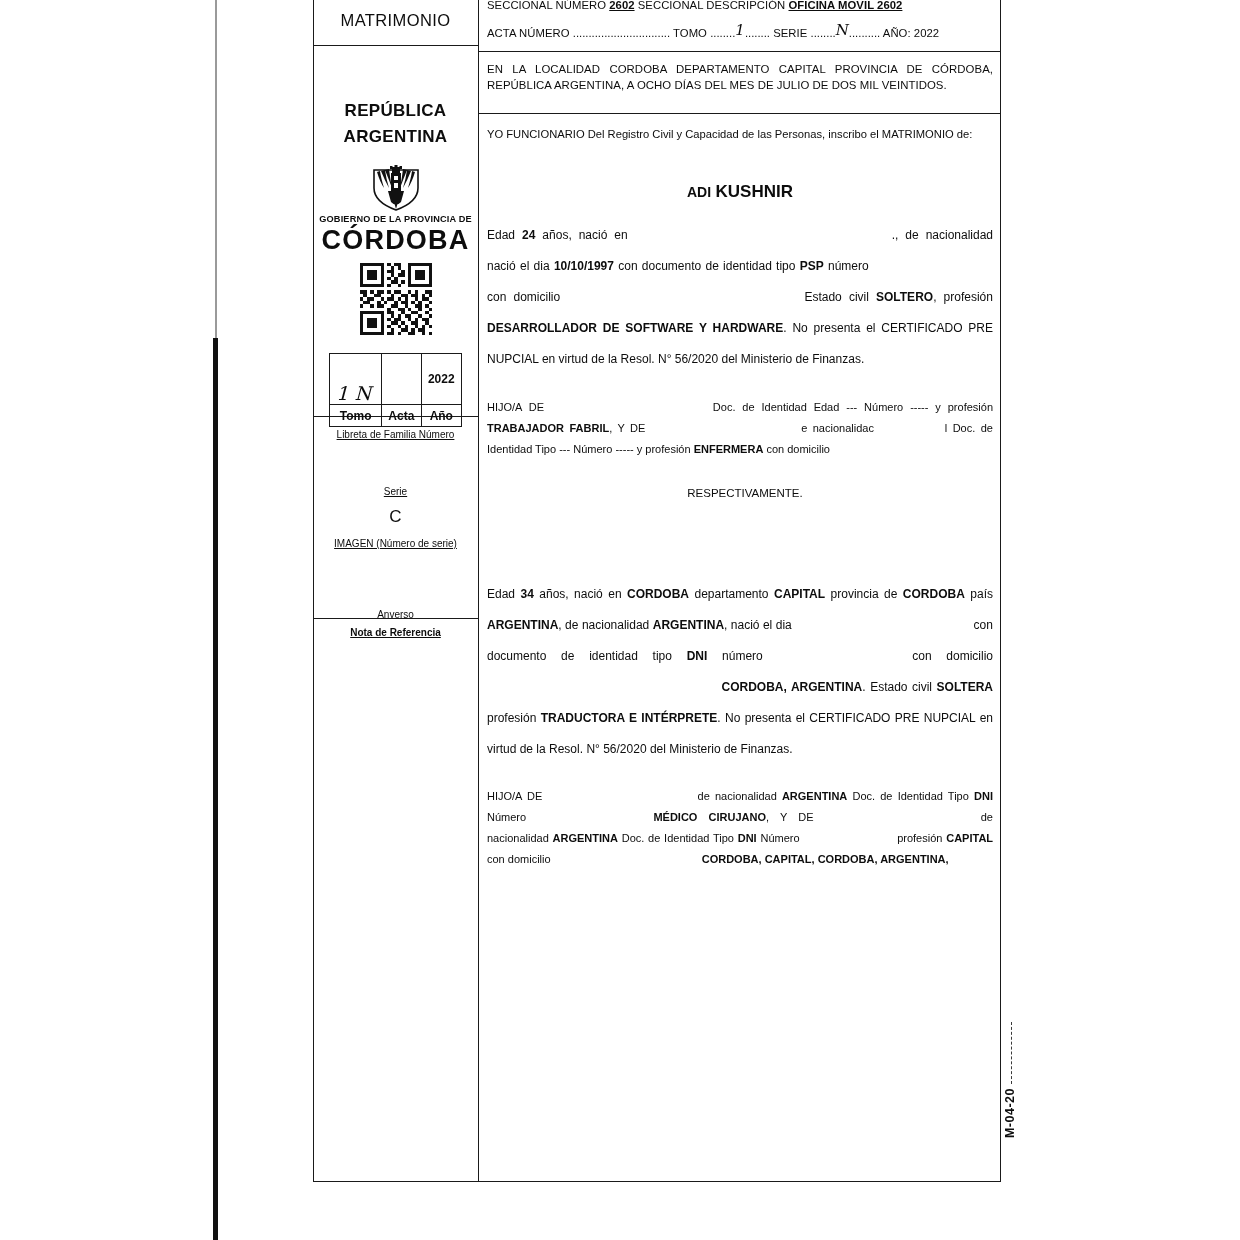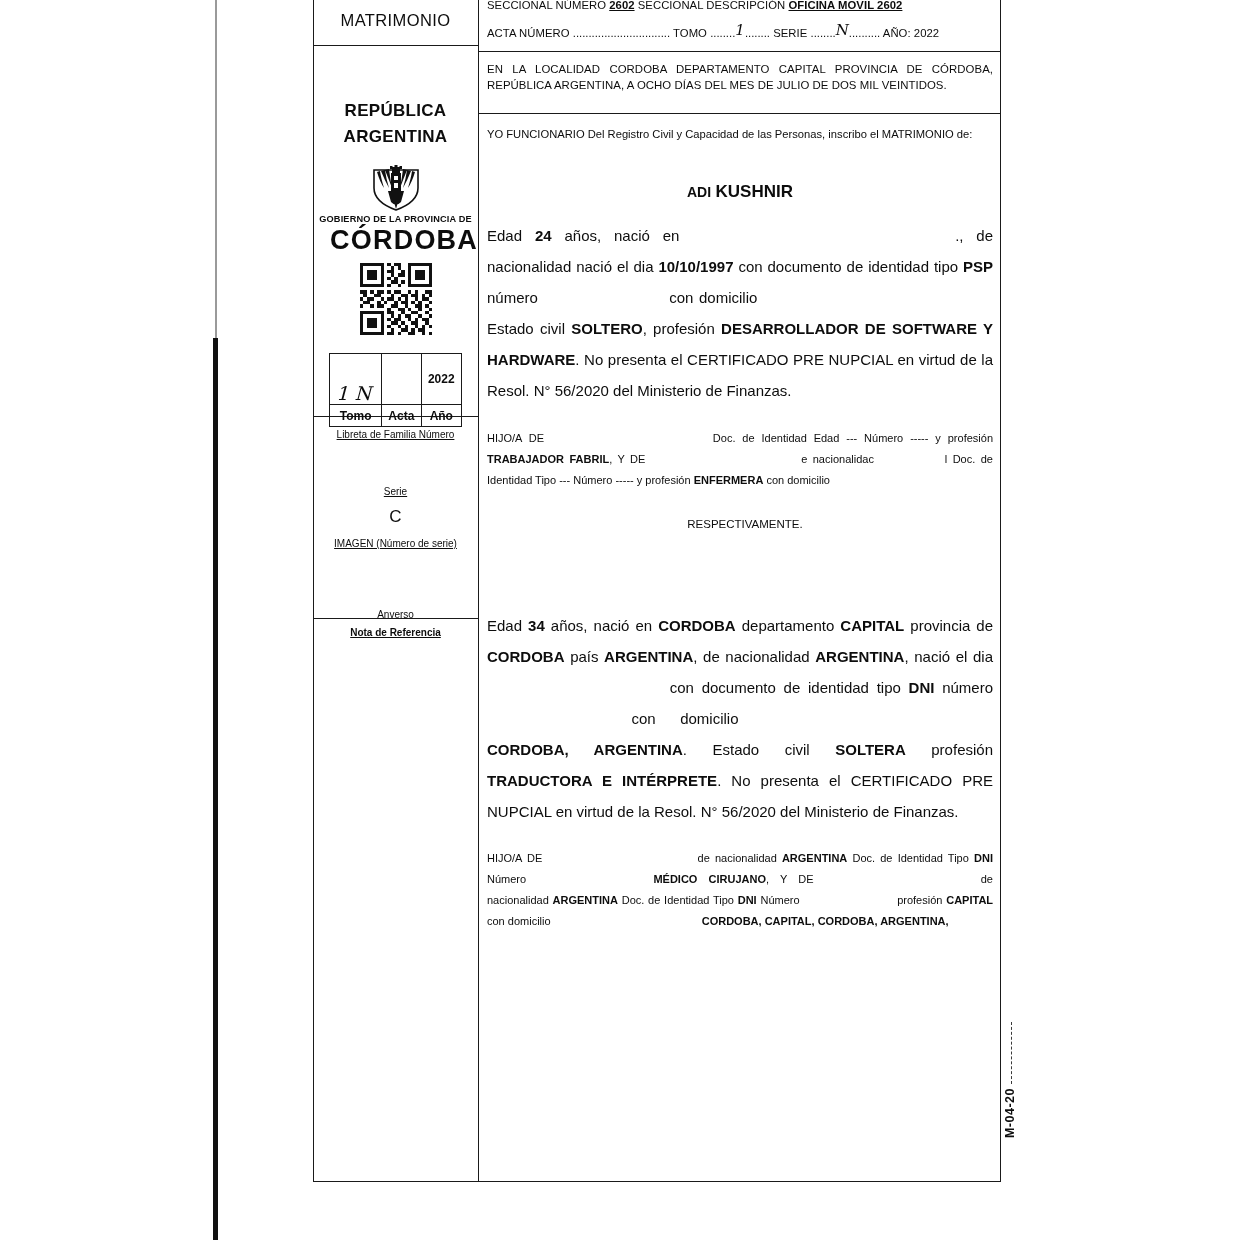--- a/index.html
+++ b/index.html
@@ -77,21 +77,20 @@
     font-weight: bold;
     letter-spacing: .15px;
     margin-bottom: 1px;
   }
   #cordoba-title {
     font-size: 27px;
     font-weight: bold;
     letter-spacing: 1.2px;
     line-height: 30px;
     margin-bottom: 8px;
-    text-align: right;
   }
   #qr-code { display: block; margin: 0 auto; }
 
   
   #tomo-table {
     border-collapse: collapse;
     margin: 18px auto 0;
     width: 133px;
   }
   #tomo-table td {
@@ -169,21 +168,21 @@
   }
   #spouse1-name {
     text-align: center;
     margin: 40px 0 18px;
     font-weight: bold;
   }
   #s1-first { font-size: 14px; }
   #s1-last { font-size: 17px; }
 
   .para {
-    font-size: 15px;
+    font-size: 12px;
     line-height: 31px;
     text-align: justify;
     margin: 0;
   }
   .para b { font-weight: bold; }
   .gap-sm { display: inline-block; width: 120px; }
   .gap-md { display: inline-block; width: 175px; }
   .gap-lg { display: inline-block; width: 230px; }
   .gap-xl { display: inline-block; width: 250px; }
 

